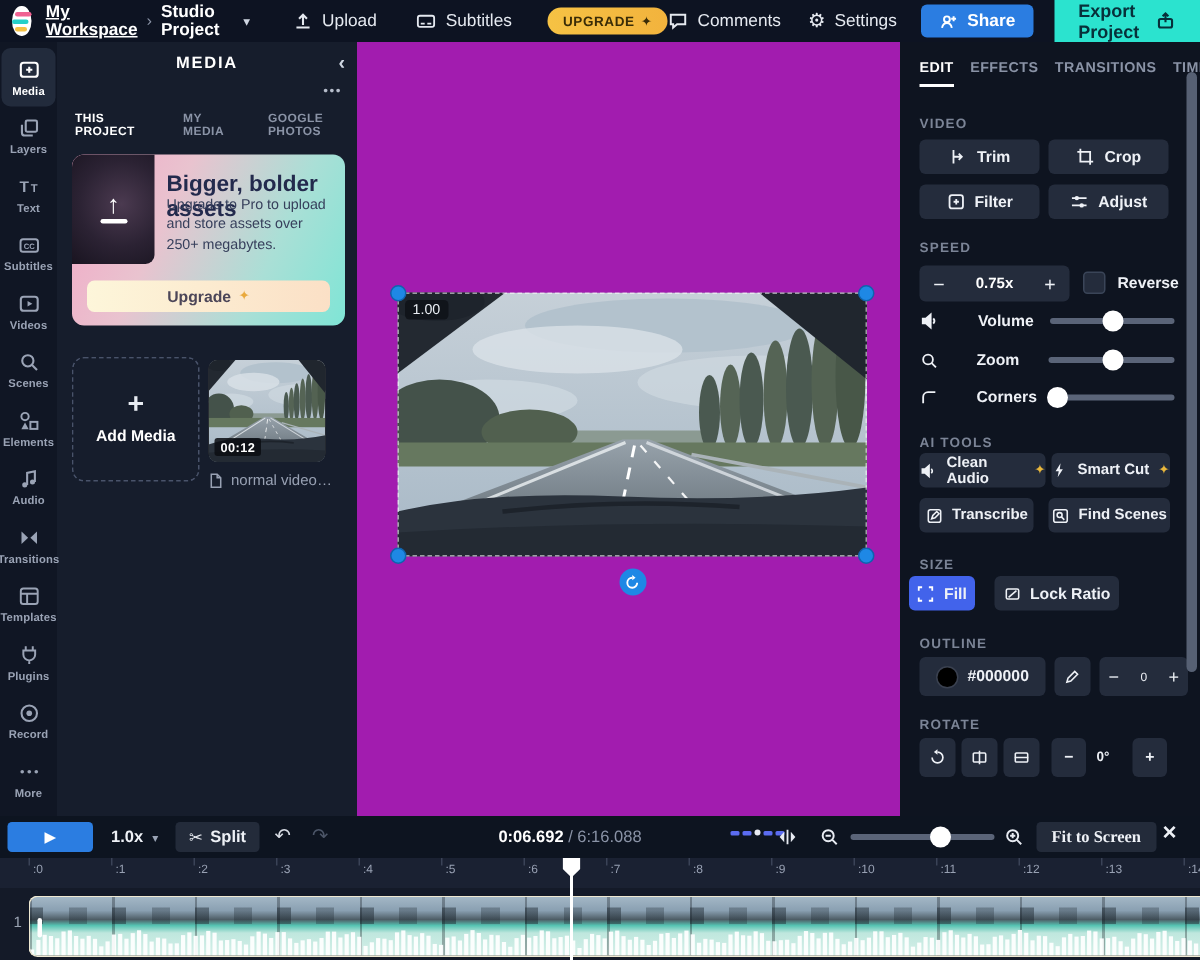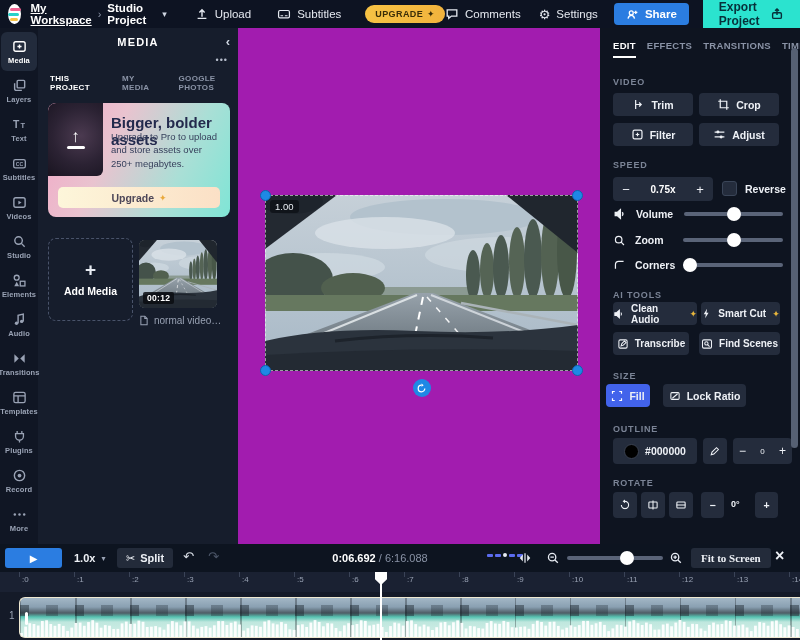--- a/index.html
+++ b/index.html
@@ -87,21 +87,21 @@
   .ibtn{position:absolute;height:23px;background:#242c3c;border-radius:4px;display:flex;align-items:center;
         justify-content:center;gap:6px;font-size:10.5px;font-weight:bold;color:#eef1f6;box-sizing:border-box;}
   .stepper{position:absolute;left:13px;top:149px;width:100px;height:24px;background:#242c3c;border-radius:4px;
         display:flex;align-items:center;}
   .stepper .sbtn{width:26px;text-align:center;font-size:13px;color:#eef1f6;}
   .stepper .sval{flex:1;text-align:center;font-size:10px;font-weight:bold;color:#fff;}
   .checkbox{position:absolute;left:122px;top:153px;width:15px;height:15px;background:#242c3c;
         border:1px solid #3a4558;border-radius:3px;box-sizing:border-box;}
   .chk-label{position:absolute;left:145px;top:155px;font-size:10.5px;font-weight:bold;color:#eef1f6;}
   .srow{position:absolute;left:13px;width:170px;height:16px;display:flex;align-items:center;}
-  .srow .slbl{font-size:10.5px;font-weight:bold;color:#eef1f6;margin-left:9px;width:48px;}
+  .srow .slbl{font-size:10.5px;font-weight:bold;color:#eef1f6;margin-left:25px;width:48px;}
   .slider{position:relative;flex:1;height:14px;}
   .slider .track{position:absolute;left:0;right:0;top:5px;height:4px;border-radius:2px;background:#5a6478;}
   .slider .thumb{position:absolute;top:0;left:calc(var(--pct,50%) - 7px);width:14px;height:14px;
         border-radius:50%;background:#fff;}
   .sparkle{color:#e9b73c;font-size:9px;}
   .swatch{width:13px;height:13px;border-radius:50%;background:#000;border:1px solid #3a4150;}
   .mini-grp{position:absolute;background:#242c3c;border-radius:4px;display:flex;align-items:center;
         justify-content:space-between;color:#eef1f6;}
   .scrollbar{position:absolute;right:2px;top:20px;width:7px;height:400px;border-radius:4px;background:#566073;}
   
@@ -300,21 +300,21 @@
         </span>
       <span class="slabel">Videos</span>
     </div>
     <div class="side-item">
       <span class="ic">
           <svg width="15" height="15" viewBox="0 0 16 16" fill="none" stroke="currentColor" stroke-width="1.5">
             <circle cx="7" cy="7" r="4"></circle>
             <path d="M10 10l3.5 3.5"></path>
           </svg>
         </span>
-      <span class="slabel">Studio</span>
+      <span class="slabel">Scenes</span>
     </div>
     <div class="side-item">
       <span class="ic">
           <svg width="15" height="15" viewBox="0 0 16 16" fill="none" stroke="currentColor" stroke-width="1.4">
             <circle cx="5" cy="5" r="2.6"></circle>
             <rect x="8.8" y="8.8" width="5" height="5"></rect>
             <path d="M5 9.2l2.6 4.8H2.4z" fill="currentColor" stroke="none"></path>
           </svg>
         </span>
       <span class="slabel">Elements</span>

